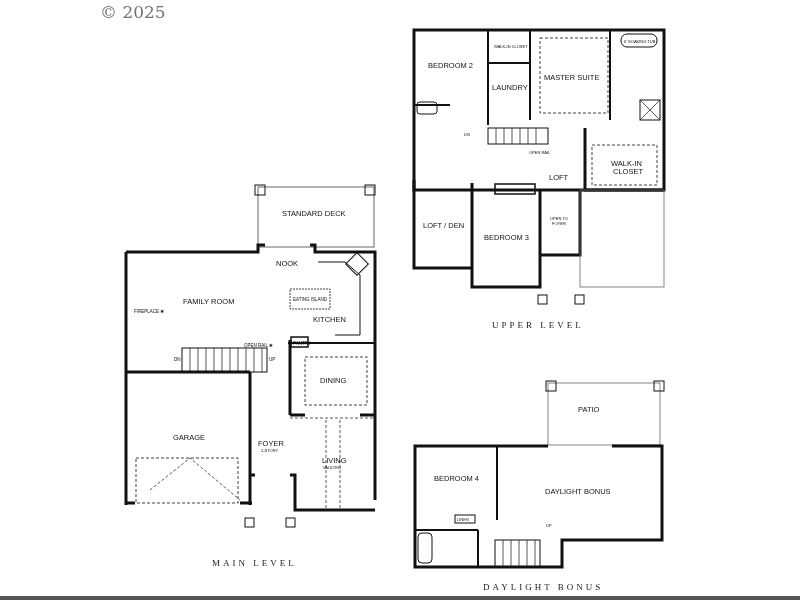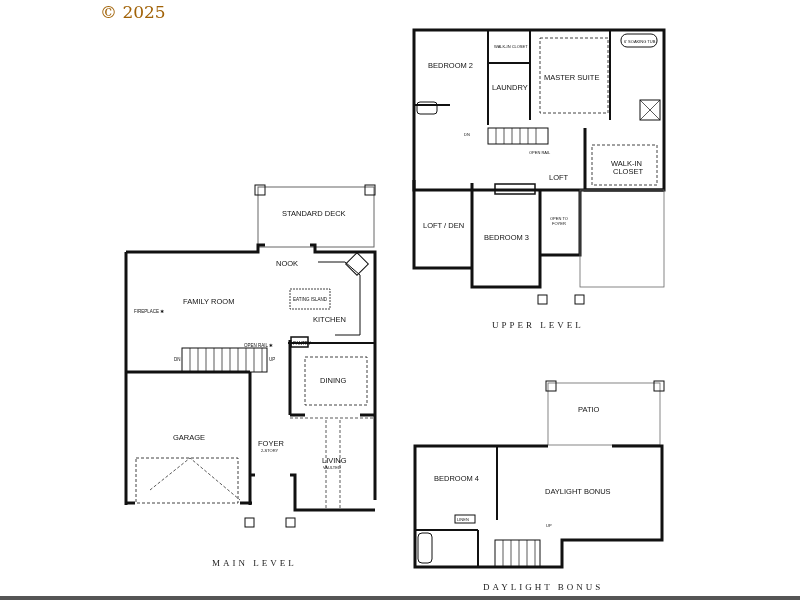--- a/index.html
+++ b/index.html
@@ -1,17 +1,17 @@
 <!DOCTYPE html>
 <html><head>
 <meta charset="utf-8">
 <style>
   html,body{margin:0;padding:0;background:#fff;}
   body{width:800px;height:600px;position:relative;overflow:hidden;font-family:"Liberation Sans",sans-serif;}
-  .copyright{position:absolute;left:100px;top:2px;font-size:17px;color:#a16207;font-family:"DejaVu Serif",serif;}
+  .copyright{position:absolute;left:100px;top:2px;font-size:17px;color:#737373;font-family:"DejaVu Serif",serif;}
   svg{position:absolute;left:0;top:0;}
   .lbl{font-family:"Liberation Sans",sans-serif;fill:#111;}
   .title{font-family:"Liberation Serif",serif;fill:#222;letter-spacing:3px;}
   .bottom-bar{position:absolute;left:0;top:596px;width:800px;height:4px;background:#555;}
 </style>
 </head>
 <body>
 
 <div class="copyright">© 2025</div>
 

